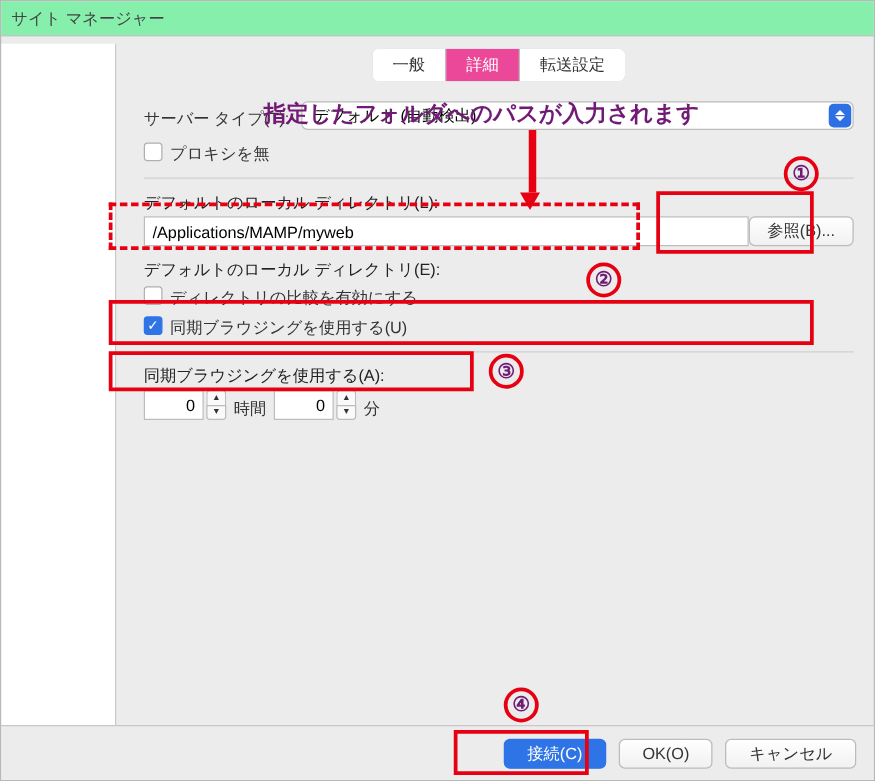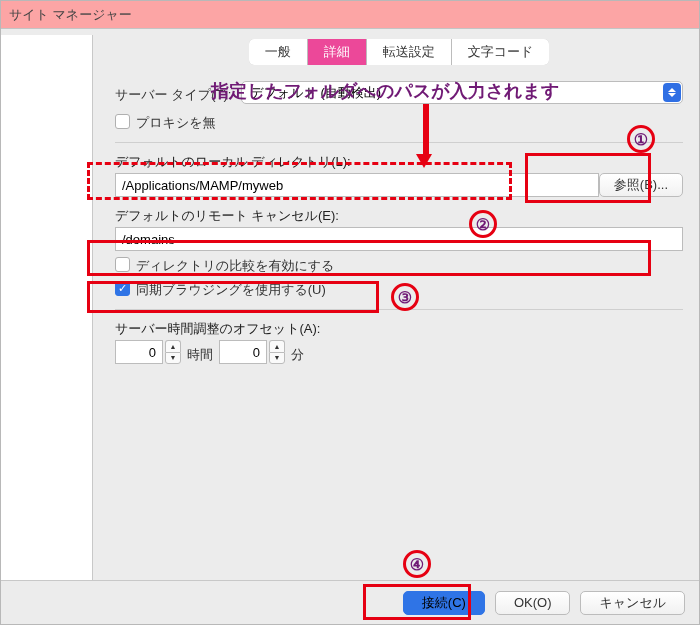--- a/index.html
+++ b/index.html
@@ -20,21 +20,21 @@
       border: 1px solid #b8b8b8;
       position: relative;
     }
     .title-bar {
       height: 28px;
       border-bottom: 1px solid #c4c4c4;
       display: flex;
       align-items: center;
       padding-left: 8px;
       color: #444;
-      background: #fca5a5;
+      background: #86efac;
       text-align: center;
     }
     .body-row {
       display: flex;
       flex: 1;
       overflow: hidden;
     }
     .left {
       width: 92px;
       background: #fff;
@@ -131,21 +131,21 @@
       padding: 0 14px;
       font-size: 13px;
       display: inline-flex;
       align-items: center;
       justify-content: center;
       cursor: default;
     }
     .btn.primary {
       background: #2f74e6;
       border-color: #2f74e6;
-      color: #000000;
+      color: #ffffff;
     }
 
     
     .chk { display:flex; gap:6px; margin:4px 0;}
     .chk .box {
       width:15px;height:15px;border:1px solid #b0b0b0;border-radius:3px;background:#fff;
       display:flex;align-items:center;justify-content:center;font-size:11px;color:#fff;
     }
     .chk .box.checked { background:#2f74e6;border-color:#2f74e6;}
     .chk .box.checked::after{content:"✓";}
@@ -206,21 +206,20 @@
   <div class="body-row">
     <div class="left"></div>
 
     <div class="right">
 
       <div class="tabs">
         <div class="seg">
           <div class="tab">一般</div>
           <div class="tab active">詳細</div>
           <div class="tab">転送設定</div>
-          <div class="tab">文字コード</div>
         </div>
       </div>
 
       <div class="row">
         <span style="margin-right:10px">サーバー タイプ(T):</span>
         <div class="sel-arrow-wrap">
           <select class="full">
             <option>デフォルト (自動検出)</option>
           </select>
           <div class="sel-arrow"></div>
@@ -235,38 +234,35 @@
       <hr class="sep">
 
       <div class="label-block">デフォルトのローカル ディレクトリ(L):</div>
       <div class="row" style="gap:0">
         <div style="flex:1;position:relative">
           <input type="text" value="/Applications/MAMP/myweb" style="">
         </div>
         <div class="btn">参照(B)...</div>
       </div>
 
-      <div class="label-block" style="margin-top:10px">デフォルトのリモート キャンセル(E):</div>
-      <div class="row">
-        <input type="text" value="/domains" style="">
-      </div>
+      <div class="label-block" style="margin-top:10px">デフォルトのローカル ディレクトリ(E):</div>
 
       <div class="chk">
         <span class="box"></span>
         <span>ディレクトリの比較を有効にする</span>
       </div>
 
       <div class="chk" style="margin-top:6px">
         <span class="box checked"></span>
         <span>同期ブラウジングを使用する(U)</span>
       </div>
 
       <hr class="sep">
 
-      <div class="label-block">サーバー時間調整のオフセット(A):</div>
+      <div class="label-block">同期ブラウジングを使用する(A):</div>
       <div class="row" style="gap:6px">
         <div class="numfield">
           <input type="text" value="0" style="">
           <div class="stepper">
             <div>▲</div>
             <div>▼</div>
           </div>
         </div>
         <span>時間</span>
         <div class="numfield">

